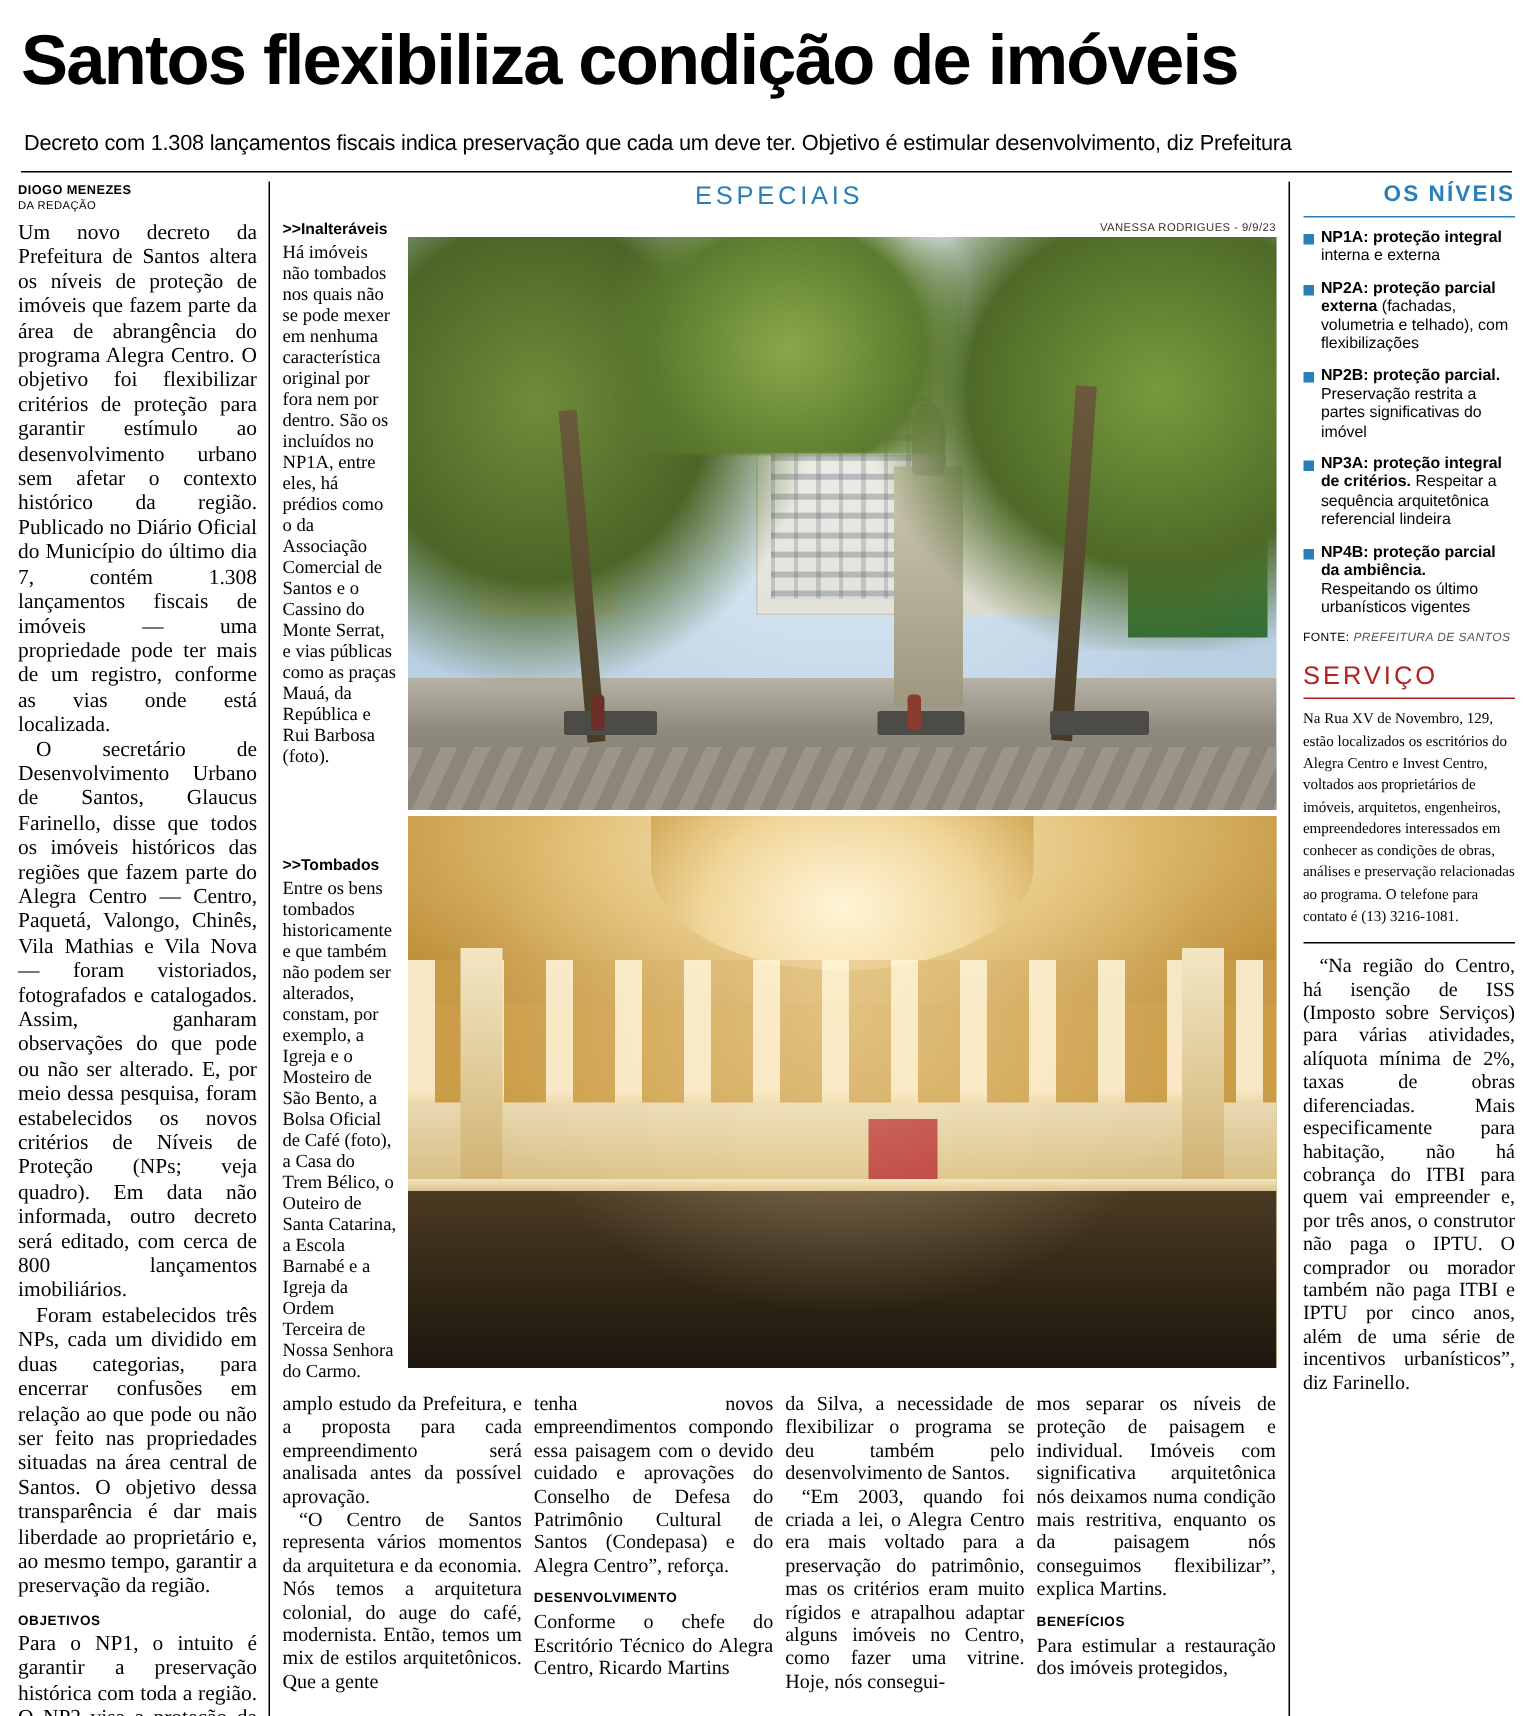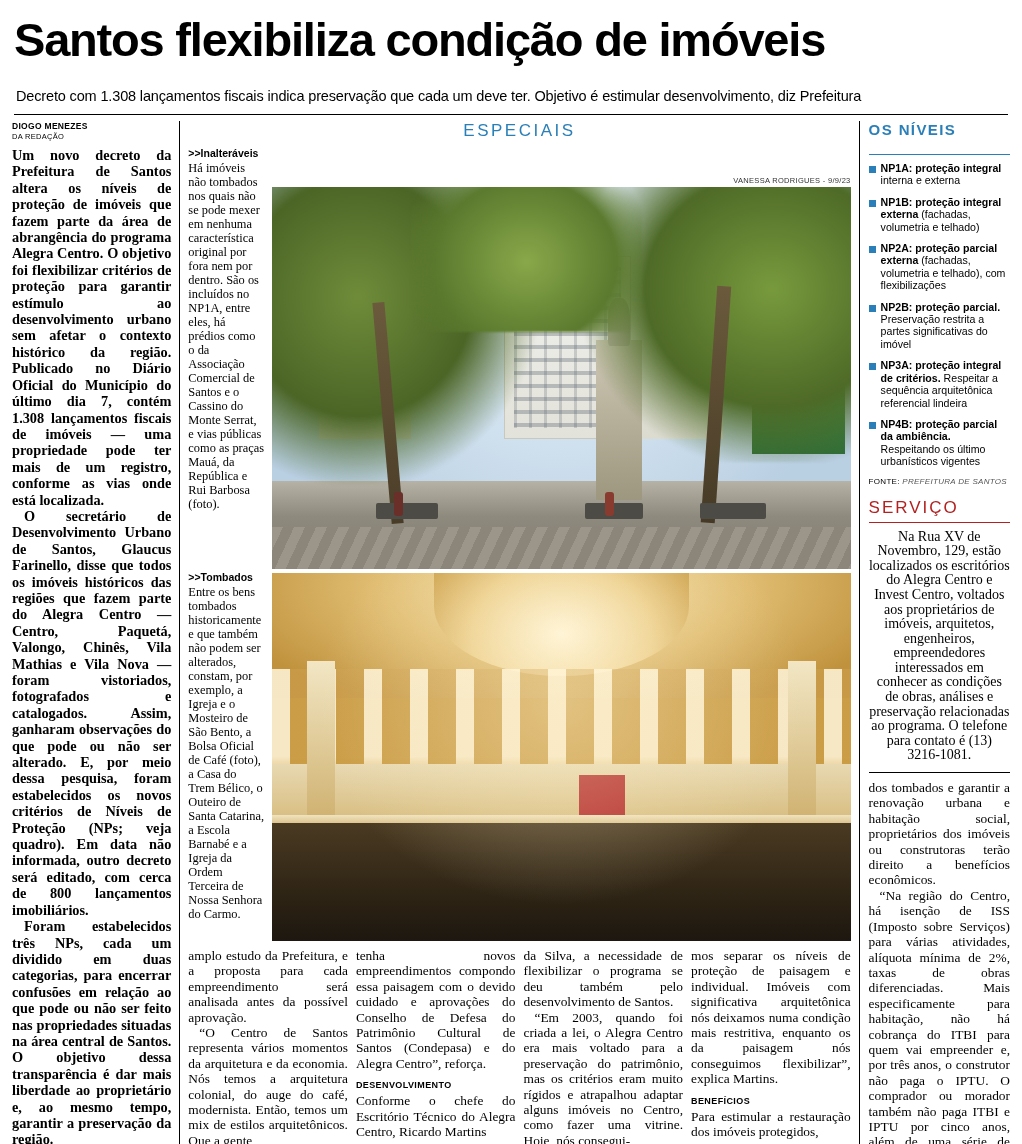--- a/index.html
+++ b/index.html
@@ -64,21 +64,20 @@
     letter-spacing: 0.3px;
     margin-bottom: 6px;
   }
   .body-text p {
     margin: 0;
     font-size: 14.3px;
     line-height: 16.4px;
     text-align: justify;
     text-indent: 12px;
     hyphens: auto;
-    font-weight: bold;
   }
   .body-text p.first { text-indent: 0; }
   .section-kicker {
     font-family: "Liberation Sans", sans-serif;
     font-weight: bold;
     font-size: 9px;
     letter-spacing: 0.4px;
     margin: 9px 0 3px 0;
   }
 
@@ -105,21 +104,20 @@
     text-align: left;
   }
   .photoblock { flex: 1; }
   .credit {
     font-family: "Liberation Sans", sans-serif;
     font-size: 7.5px;
     letter-spacing: 0.3px;
     text-align: right;
     color: #333;
     margin-bottom: 2px;
-    margin-top: 29px;
   }
 
   
   .photo1 {
     position: relative;
     height: 382px;
     overflow: hidden;
     background: linear-gradient(#b9d3e6, #dce9f2 55%, #cfd5cf);
   }
   .p1-sky {
@@ -274,22 +272,22 @@
   }
   .mid-bottom .tcol p.first { text-indent: 0; }
 
   
   .os-niveis {
     font-family: "Liberation Sans", sans-serif;
     font-weight: bold;
     color: #2a7fb8;
     font-size: 15px;
     letter-spacing: 1.4px;
-    text-align: left;
-    margin-bottom: 16px;
+    text-align: right;
+    margin-bottom: 6px;
   }
   .rule-blue { border-top: 1px solid #2a7fb8; margin: 4px 0 7px 0; }
   .nivel {
     display: flex;
     gap: 5px;
     margin-bottom: 9px;
   }
   .nivel .bullet {
     width: 7px; height: 7px; background: #2a7fb8; margin-top: 4px; flex: 0 0 7px;
   }
@@ -311,23 +309,22 @@
     font-family: "Liberation Sans", sans-serif;
     color: #b32121;
     font-size: 17px;
     letter-spacing: 2px;
     text-align: left;
     margin: 12px 0 4px 0;
   }
   .rule-red { border-top: 1px solid #b32121; margin: 0 0 7px 0; }
   .servico-body p {
     margin: 0;
-    font-size: 14px;
+    font-size: 10px;
     line-height: 14.6px;
-    text-align: center;
   }
   .right-cont p {
     margin: 0;
     font-size: 13.4px;
     line-height: 15.4px;
     text-align: justify;
     text-indent: 11px;
     hyphens: auto;
   }
   .right-cont p.first { text-indent: 0; }
@@ -435,24 +432,20 @@
     <div class="col-right">
       <div class="os-niveis">OS NÍVEIS</div>
       <div class="rule-blue"></div>
 
       <div class="nivel">
         <span class="bullet"></span>
         <span class="ntext"><b>NP1A: proteção integral</b> <span>interna e externa</span></span>
       </div>
       <div class="nivel">
         <span class="bullet"></span>
-        <span class="ntext"><b>NP1B: proteção integral externa</b><span> (fachadas, volumetria e telhado)</span></span>
-      </div>
-      <div class="nivel">
-        <span class="bullet"></span>
         <span class="ntext"><b>NP2A: proteção parcial externa</b><span> (fachadas, volumetria e telhado), com flexibilizações</span></span>
       </div>
       <div class="nivel">
         <span class="bullet"></span>
         <span class="ntext"><b>NP2B: proteção parcial.</b><span> Preservação restrita a partes significativas do imóvel</span></span>
       </div>
       <div class="nivel">
         <span class="bullet"></span>
         <span class="ntext"><b>NP3A: proteção integral de critérios.</b><span> Respeitar a sequência arquitetônica referencial lindeira</span></span>
       </div>
@@ -467,19 +460,18 @@
       </div>
 
       <div class="servico-title">SERVIÇO</div>
       <div class="rule-red"></div>
       <div class="servico-body">
         <p>Na Rua XV de Novembro, 129, estão localizados os escritórios do Alegra Centro e Invest Centro, voltados aos proprietários de imóveis, arquitetos, engenheiros, empreendedores interessados em conhecer as condições de obras, análises e preservação relacionadas ao programa. O telefone para contato é (13) 3216-1081.</p>
       </div>
 
       <div class="rule-thin"></div>
       <div class="right-cont">
-        <p class="first">dos tombados e garantir a renovação urbana e habitação social, proprietários dos imóveis ou construtoras terão direito a benefícios econômicos.</p>
         <p>“Na região do Centro, há isenção de ISS (Imposto sobre Serviços) para várias atividades, alíquota mínima de 2%, taxas de obras diferenciadas. Mais especificamente para habitação, não há cobrança do ITBI para quem vai empreender e, por três anos, o construtor não paga o IPTU. O comprador ou morador também não paga ITBI e IPTU por cinco anos, além de uma série de incentivos urbanísticos”, diz Farinello.</p>
       </div>
     </div>
 
   </div>
 </div>
 
 </body></html>

